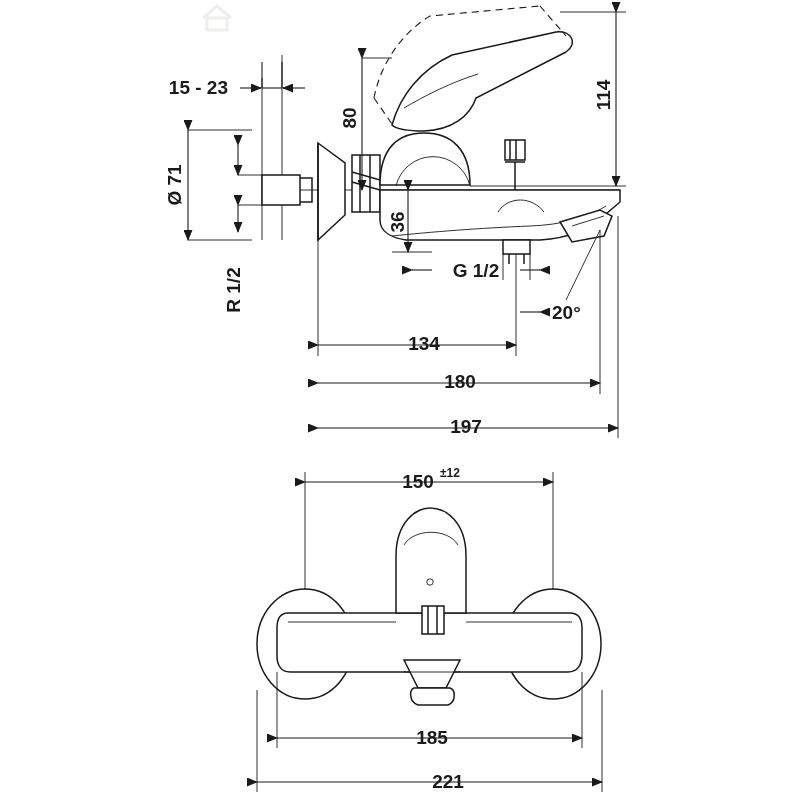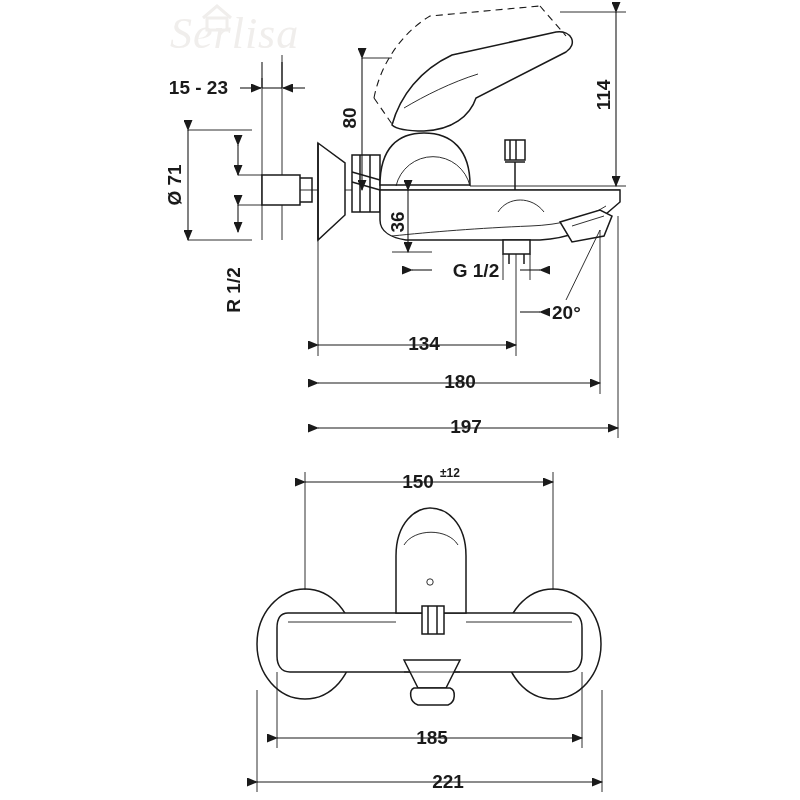--- a/index.html
+++ b/index.html
@@ -77,21 +77,20 @@
   }
   .fillw {
     fill: #ffffff;
   }
 </style>
 </head>
 <body>
 
 <div id="page">
 
-  <div class="wm">Serlisa</div>
   <svg class="wm-house" viewBox="0 0 34 30">
     <path d="M3 16 L17 4 L31 16" fill="none" stroke="#f0eeec" stroke-width="3"></path>
     <rect x="7" y="16" width="20" height="12" fill="none" stroke="#f0eeec" stroke-width="3"></rect>
   </svg>
 
   <svg id="drawing" viewBox="0 0 800 800">
 
     <defs>
       <marker id="ah" markerWidth="11" markerHeight="9" refX="10" refY="4.5" orient="auto" markerUnits="userSpaceOnUse">
         <path d="M0,0 L11,4.5 L0,9 z" fill="#1a1a1a"></path>

